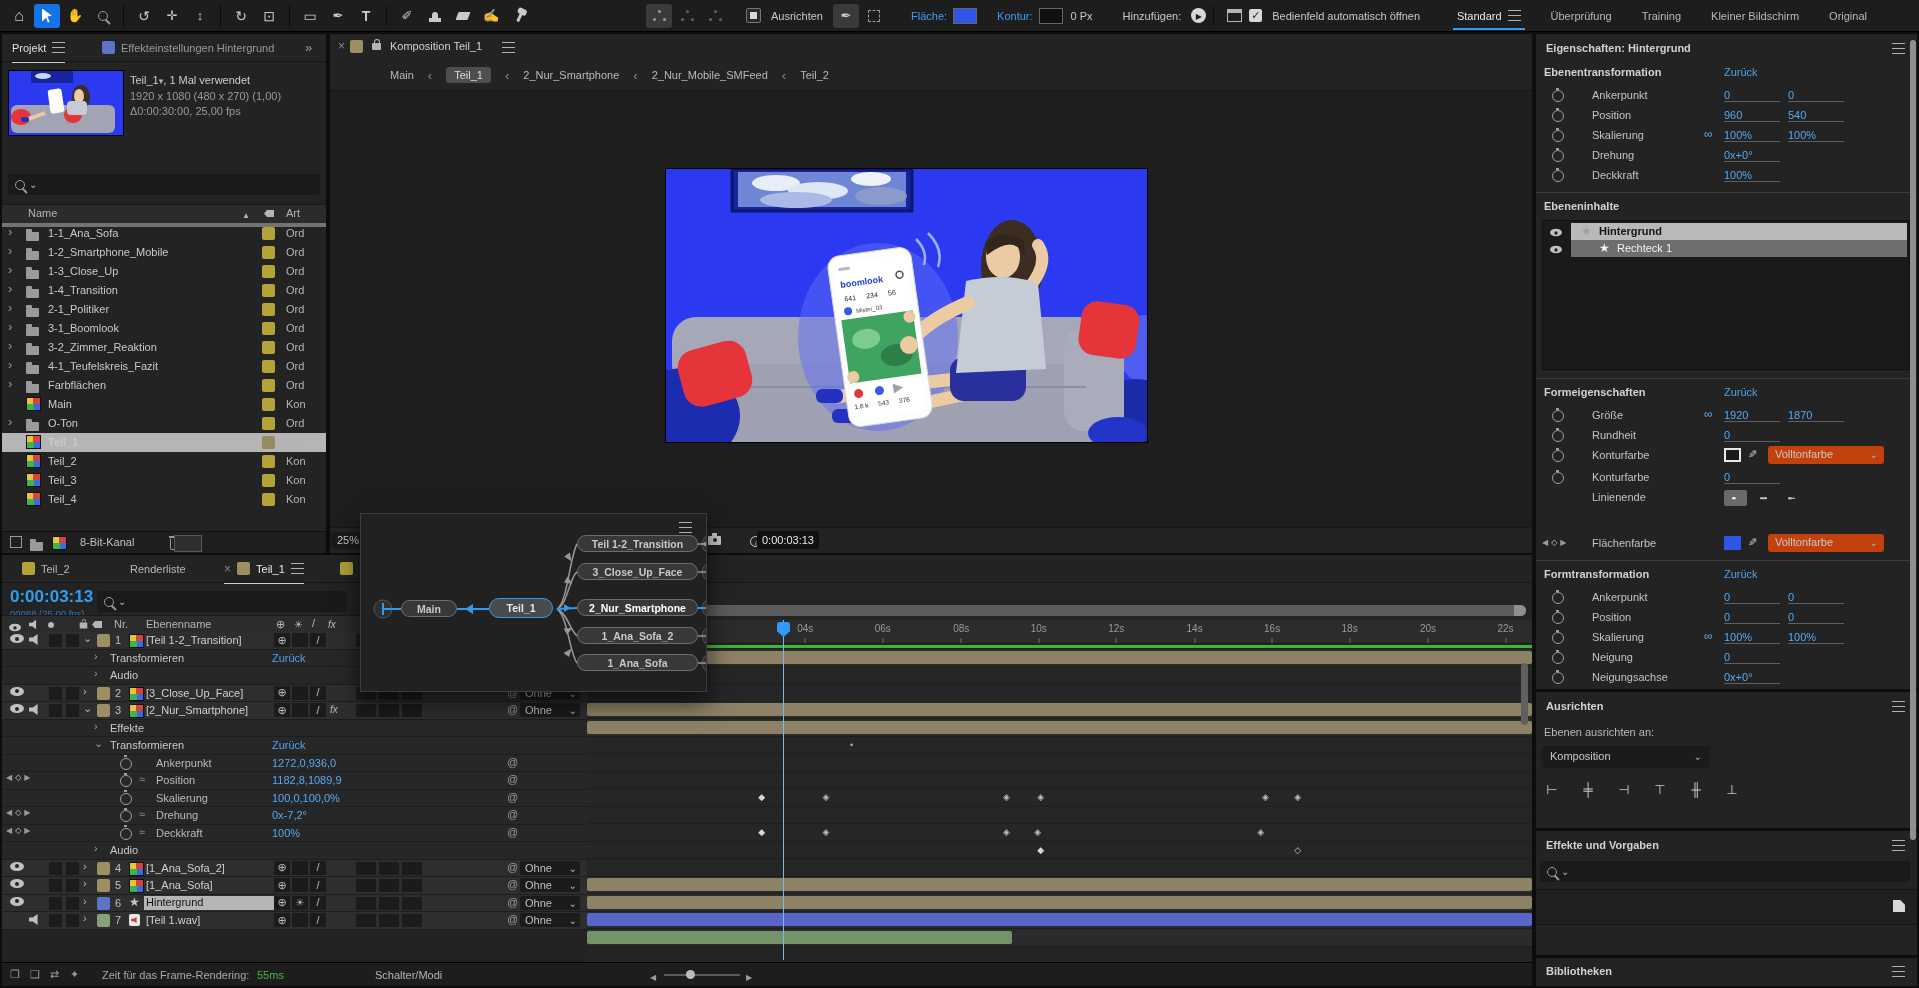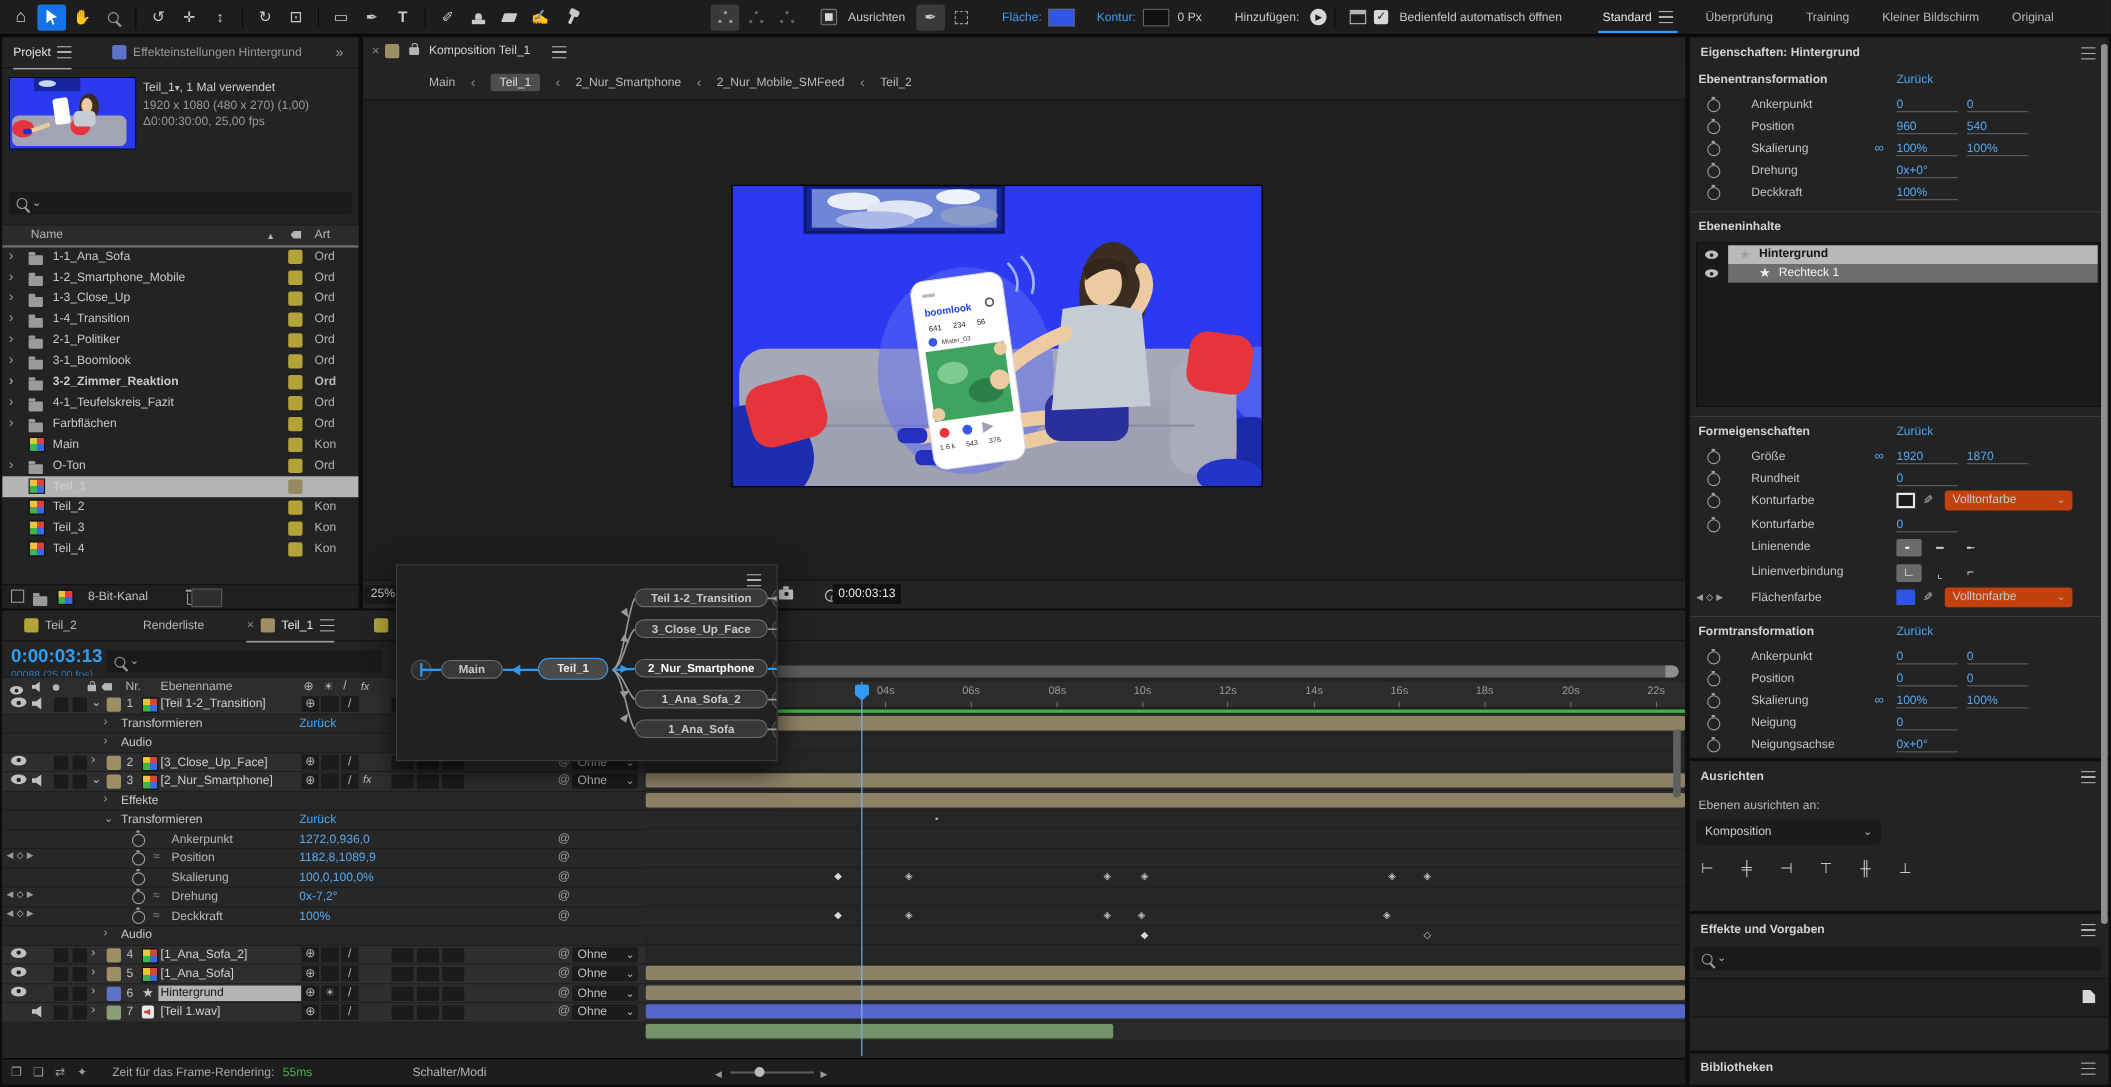--- a/index.html
+++ b/index.html
@@ -324,21 +324,21 @@
     <div><span style="color:#cdcdcd">Teil_1</span><span class="g-delta"></span><span style="color:#cdcdcd">, 1 Mal verwendet</span></div>
     <div style="color:#9a9a9a;margin-top:4px">1920 x 1080 (480 x 270) (1,00)</div>
     <div style="color:#9a9a9a;margin-top:3px">Δ0:00:30:00, 25,00 fps</div>
   </div>
 
   <div class="searchbox abs" style="left:6px;top:140px;width:312px">
     <span class="i-mag"></span>
       <span class="g-caret"></span>
   </div>
 
-  <div class="abs" style="left:0;top:170px;width:100%;height:18px;background:#2b2b2b;border-top:1px solid #191919;border-bottom:2px solid #737373">
+  <div class="abs" style="left:0;top:170px;width:100%;height:18px;background:#2b2b2b;border-top:1px solid #191919;border-bottom:4px solid #737373">
     <span class="abs" style="left:26px;top:2px;color:#b5b5b5">Name</span>
     <span class="abs g-sort" style="left:240px;top:4px"></span>
     <span class="abs i-tagg" style="left:262px;top:5px"></span>
     <span class="abs" style="left:284px;top:2px;color:#b5b5b5">Art</span>
   </div>
 
   <div class="abs" id="pj-rows" style="left:0;top:190px;width:100%;height:286px">
       <div class="pj-row" style="top: 0px;">
         <span class="g-exp" style="left:6px;top:1px"></span>
         <span class="i-folder" style="left:24px;top:4px"></span>
@@ -374,21 +374,21 @@
         <span class="chip" style="left:260px;background:#b3a339"></span>
         <span class="pj-art" style="left:284px">Ord</span>
       </div>
       <div class="pj-row" style="top: 95px;">
         <span class="g-exp" style="left:6px;top:1px"></span>
         <span class="i-folder" style="left:24px;top:4px"></span>
         <span class="nm" style="left:46px;color:#c9c9c9">3-1_Boomlook</span>
         <span class="chip" style="left:260px;background:#b3a339"></span>
         <span class="pj-art" style="left:284px">Ord</span>
       </div>
-      <div class="pj-row" style="top: 114px; font-weight: bold;">
+      <div class="pj-row" style="top: 114px;">
         <span class="g-exp" style="left:6px;top:1px"></span>
         <span class="i-folder" style="left:24px;top:4px"></span>
         <span class="nm" style="left:46px;color:#c9c9c9">3-2_Zimmer_Reaktion</span>
         <span class="chip" style="left:260px;background:#b3a339"></span>
         <span class="pj-art" style="left:284px">Ord</span>
       </div>
       <div class="pj-row" style="top: 133px;">
         <span class="g-exp" style="left:6px;top:1px"></span>
         <span class="i-folder" style="left:24px;top:4px"></span>
         <span class="nm" style="left:46px;color:#c9c9c9">4-1_Teufelskreis_Fazit</span>
@@ -1068,28 +1068,20 @@
     <span class="pv v1">0</span>
   </div>
   <div class="prow" style="top:454px">
     <span class="plab">Linienende</span>
     <span style="left:188px;top:2px;display:flex;gap:5px">
       <span class="capbtn active">╸</span>
       <span class="capbtn">━</span>
       <span class="capbtn">╾</span>
     </span>
   </div>
-  <div class="prow" style="top:477px">
-    <span class="plab">Linienverbindung</span>
-    <span style="left:188px;top:2px;display:flex;gap:5px">
-      <span class="capbtn active">∟</span>
-      <span class="capbtn">⌞</span>
-      <span class="capbtn">⌐</span>
-    </span>
-  </div>
   <div class="prow" style="top:500px">
     <span class="pnav">
         <span class="g-tri-l"></span>
         <span class="g-kfh"></span>
         <span class="g-tri-r"></span>
       </span>
     <span class="plab">Flächenfarbe</span>
     <span class="pswatch" id="props-fill-swatch" style="background: rgb(47, 85, 232);"></span>
     <span class="peyed i-eyed"></span>
     <span class="pdrop"><span>Volltonfarbe</span><span class="g-caret"></span></span>

